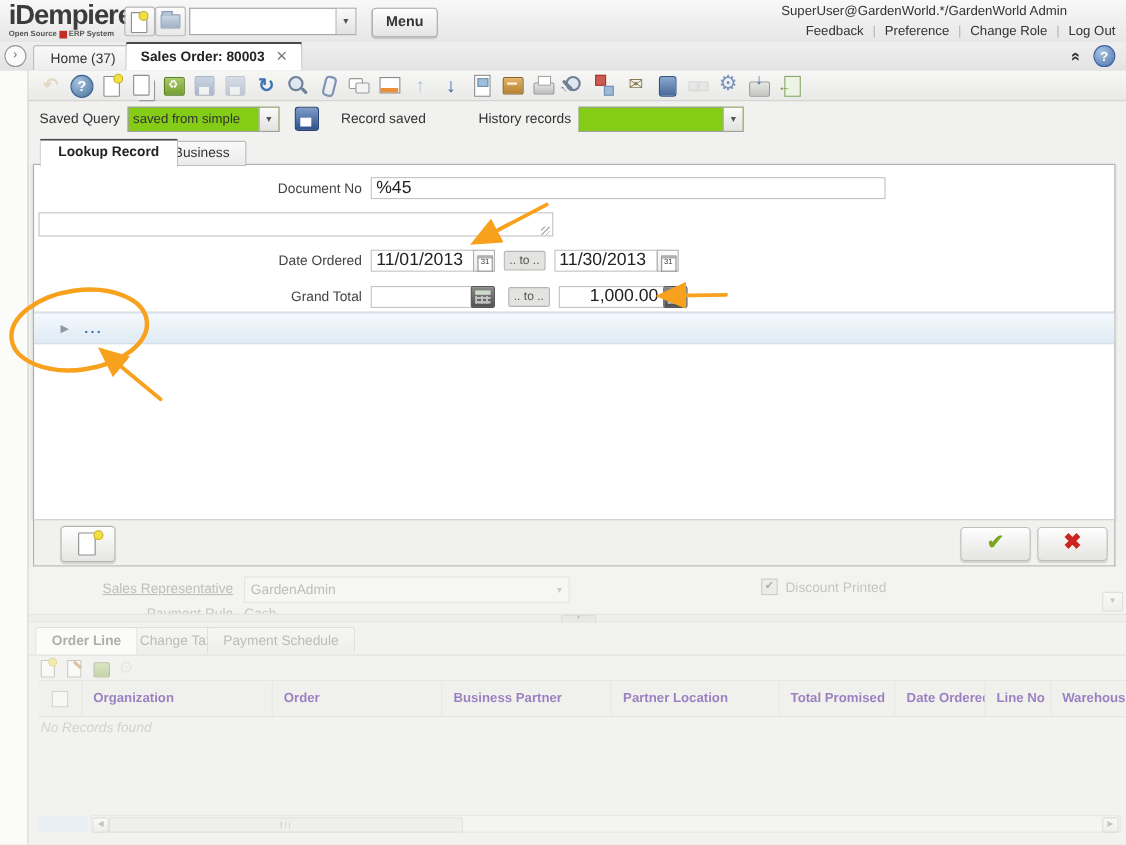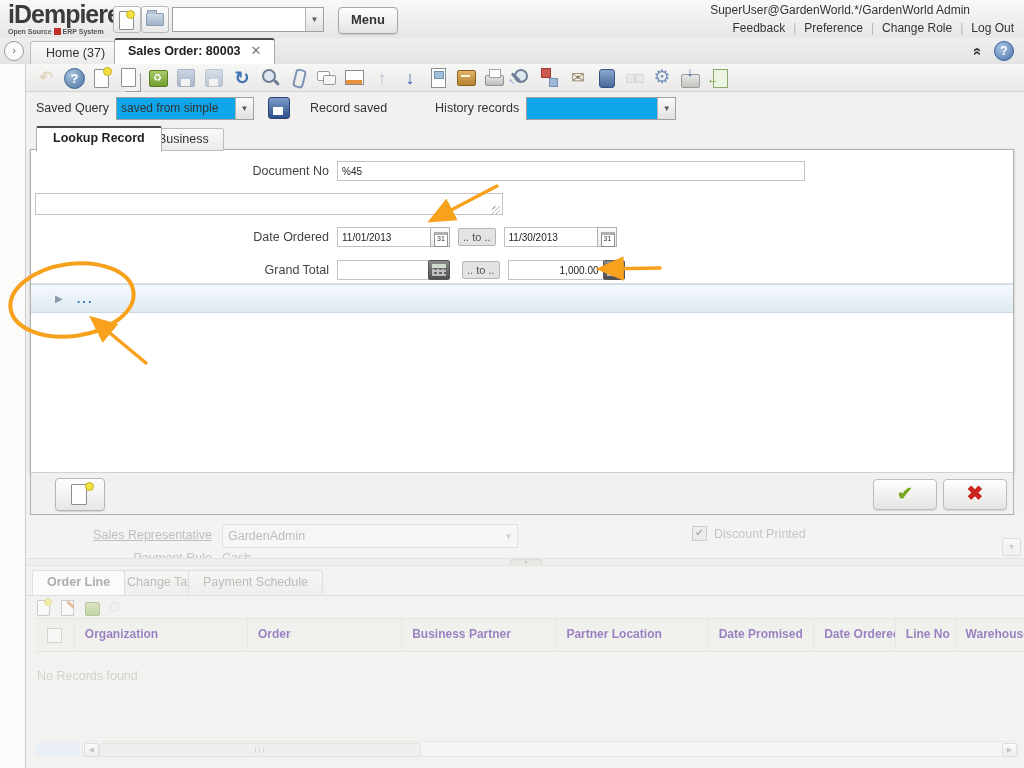--- a/index.html
+++ b/index.html
@@ -74,36 +74,36 @@
   .i-two::before{content:"";position:absolute;left:4px;top:8px;width:7px;height:7px;background:#d8d8d8;border:1px solid #aaa;}
   .i-two::after{content:"";position:absolute;left:13px;top:8px;width:7px;height:7px;background:#d8d8d8;border:1px solid #aaa;}
   .i-gear::after{content:"⚙";font-size:19px;color:#7a94bb;line-height:22px;}
   .i-export::before{content:"";position:absolute;left:3px;top:8px;width:17px;height:12px;background:linear-gradient(#e8e8e6,#c5c5c2);border:1px solid #999;border-radius:2px;}
   .i-export::after{content:"↓";position:absolute;left:6px;top:-2px;width:12px;text-align:center;color:#3a67ad;font-size:13px;font-weight:bold;}
   .i-exit::before{content:"";position:absolute;left:7px;top:3px;width:13px;height:17px;background:#eef4e4;border:1px solid #8aa86a;}
   .i-exit::after{content:"←";position:absolute;left:0;top:6px;width:14px;text-align:center;color:#5a9a2a;font-size:12px;font-weight:bold;}
 
   
   .qrow{position:absolute;left:26px;top:92px;width:998px;height:32px;display:flex;align-items:center;padding-left:10px;box-sizing:border-box;font-size:12.5px;}
-  .qcombo{width:136px;height:21px;background:#0ea5e9;border:1px solid #9f9f9f;display:flex;margin-left:7px;}
+  .qcombo{width:136px;height:21px;background:#84cc16;border:1px solid #9f9f9f;display:flex;margin-left:7px;}
   .qcombo .val{flex:1;font-size:12px;line-height:21px;padding-left:4px;white-space:nowrap;overflow:hidden;}
   .savebtn{width:28px;height:26px;margin-left:10px;position:relative;border:1px solid transparent;border-radius:3px;}
   .savebtn::before{content:"";position:absolute;left:3px;top:2px;width:20px;height:20px;background:linear-gradient(#7d9cc9,#2d508c);border:1px solid #27406e;border-radius:3px;}
   .savebtn::after{content:"";position:absolute;left:8px;top:12px;width:10px;height:8px;background:#fff;}
   .rec-saved{margin-left:16px;}
   .hist-lbl{margin-left:48px;}
   .histcombo{width:148px;}
 
   
   .ftab-active{position:absolute;left:36px;top:126px;height:23px;padding:0 16px;background:#fff;border:1px solid #b0b0b0;border-top:2px solid #4a4a4a;border-bottom:1px solid #fff;border-radius:2px 2px 0 0;font-size:12.5px;font-weight:bold;line-height:21px;z-index:12;color:#222;}
   .ftab{position:absolute;left:143px;top:128px;height:21px;padding:0 14px;background:linear-gradient(#f9f9f9,#ebebeb);border:1px solid #bdbdbd;border-radius:2px 2px 0 0;font-size:12.5px;line-height:21px;z-index:11;color:#333;}
   .findbox{position:absolute;left:30px;top:149px;width:984px;height:324px;background:#fff;border:1px solid #b0b0b0;box-sizing:border-box;z-index:10;box-shadow:0 1px 3px rgba(0,0,0,.2);}
   .frow{position:absolute;left:4px;width:100%;display:flex;align-items:center;}
   .flabel{width:294px;text-align:right;padding-right:8px;font-size:12.5px;color:#444;flex:0 0 auto;}
-  .fin{height:18px;border:1px solid #c2c2c2;font-family:"Liberation Sans",sans-serif;font-size:10px;padding:0 4px;color:#222;box-sizing:content-box;}
+  .fin{height:18px;border:1px solid #c2c2c2;font-family:"Liberation Sans",sans-serif;font-size:16px;padding:0 4px;color:#222;box-sizing:content-box;}
   .wide{width:458px;}
   .fta{width:458px;height:20px;resize:none;position:relative;}
   .ta-wrap{position:relative;}
   .ta-wrap::after{content:"";position:absolute;right:3px;bottom:4px;width:8px;height:8px;background:repeating-linear-gradient(135deg,transparent 0 2px,#b5b5b5 2px 3px);pointer-events:none;}
   .datein{width:84px;}
   .calbtn{width:20px;height:20px;margin-left:-1px;border:1px solid #b0b0b0;background:linear-gradient(#fcfcfc,#ececec);position:relative;box-sizing:border-box;}
   .calbtn .c31{position:absolute;left:3px;top:4px;width:12px;height:11px;background:#fff;border:1px solid #909090;border-top:3px solid #b0b0b0;font-size:7px;line-height:8px;text-align:center;color:#333;}
   .tosep{margin:0 8px;padding:2px 4px;background:#e3e3e1;border:1px solid #b5b5b3;border-radius:2px;font-size:11px;color:#555;}
   .calcbtn{width:22px;height:20px;margin-left:-1px;border:1px solid #555;background:linear-gradient(#8a8a8a,#4f4f4f);border-radius:2px;position:relative;box-sizing:border-box;}
   .calcbtn::before{content:"";position:absolute;left:3px;top:3px;right:3px;height:4px;background:#cfdccc;}
@@ -150,21 +150,21 @@
   .s-edit::after{content:"";position:absolute;left:6px;top:3px;width:9px;height:3px;background:#c87830;transform:rotate(40deg);border-radius:1px;}
   .s-trash::before{content:"";position:absolute;left:1px;top:2px;width:13px;height:12px;background:linear-gradient(#b2cc7e,#7fa63c);border:1px solid #5a7e22;border-radius:2px;}
   .s-gear{opacity:.2;}
   .s-gear::after{content:"⚙";position:absolute;left:0;top:-2px;font-size:15px;color:#888;}
   .dgrid{position:absolute;left:9px;top:52px;width:1040px;height:32px;display:flex;background:#e9e9e6;border-top:1px solid #d6d6d3;border-bottom:1px solid #d6d6d3;}
   .dcell{border-right:1px solid #d9d9d6;font-size:12px;font-weight:bold;color:#4c1d95;line-height:31px;padding-left:10px;box-sizing:border-box;white-space:nowrap;overflow:hidden;}
   .c0{width:40px;display:flex;align-items:center;justify-content:center;padding-left:0;}
   .c0 .cb{width:13px;height:13px;background:#f4f4f2;border:1px solid #b5b5b2;}
   .c1{width:174px;} .c2{width:155px;} .c3{width:155px;} .c4{width:153px;}
   .c5{width:106px;} .c6{width:82px;} .c7{width:60px;} .c8{width:120px;border-right:none;}
-  .norec{position:absolute;left:11px;top:103px;font-size:12.5px;color:#b3b3ab;}
+  .norec{position:absolute;left:11px;top:88px;font-style:italic;font-size:12.5px;color:#b3b3ab;}
   .hscroll-blue{position:absolute;left:9px;top:176px;width:45px;height:14px;background:#dde8f3;border-radius:2px;}
   .hscroll{position:absolute;left:56px;top:175px;width:937px;height:16px;background:#f1f1ef;border:1px solid #dadad8;border-radius:3px;box-sizing:border-box;}
   .hs-left{position:absolute;left:1px;top:1px;width:13px;height:12px;border:1px solid #c8c8c6;border-radius:2px;background:linear-gradient(#fafaf9,#e6e6e4);font-size:7px;color:#999;text-align:center;line-height:12px;}
   .hs-thumb{position:absolute;left:16px;top:1px;width:320px;height:12px;background:#e7e7e5;border:1px solid #cfcfcc;border-radius:3px;}
   .hs-thumb::after{content:"";position:absolute;left:50%;top:3px;width:9px;height:6px;margin-left:-5px;background:repeating-linear-gradient(90deg,#bdbdba 0 1px,transparent 1px 4px);}
   .hs-right{position:absolute;right:1px;top:1px;width:13px;height:12px;border:1px solid #c8c8c6;border-radius:2px;background:linear-gradient(#fafaf9,#e6e6e4);font-size:7px;color:#999;text-align:center;line-height:12px;}
 
   
   .dim{position:absolute;left:26px;top:515px;width:998px;height:253px;background:rgba(248,248,246,.45);z-index:30;pointer-events:none;}
 
@@ -344,21 +344,21 @@
       <span class="sico s-gear" data-interactable="false"></span>
     </div>
     <div class="dgrid" data-interactable="false">
       <div class="dcell c0" data-interactable="true">
           <span class="cb"></span>
         </div>
       <div class="dcell c1" data-interactable="true">Organization</div>
       <div class="dcell c2" data-interactable="true">Order</div>
       <div class="dcell c3" data-interactable="true">Business Partner</div>
       <div class="dcell c4" data-interactable="true">Partner Location</div>
-      <div class="dcell c5" data-interactable="true">Date Promised</div>
+      <div class="dcell c5" data-interactable="true">Total Promised</div>
       <div class="dcell c6" data-interactable="true">Date Ordered</div>
       <div class="dcell c7" data-interactable="true">Line No</div>
       <div class="dcell c8" data-interactable="true">Warehouse</div>
     </div>
     <div class="norec" data-interactable="false">No Records found</div>
     <div class="hscroll-blue" data-interactable="false"></div>
     <div class="hscroll" data-interactable="true">
       <div class="hs-left" data-interactable="true">◀</div>
       <div class="hs-thumb" data-interactable="true"></div>
       <div class="hs-right" data-interactable="true">▶</div>

